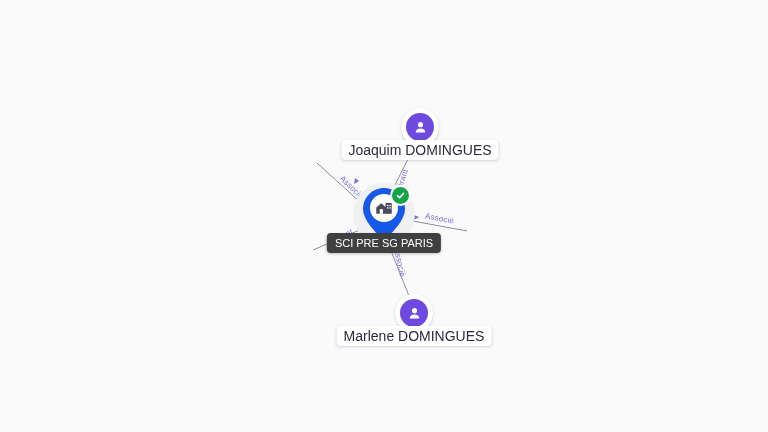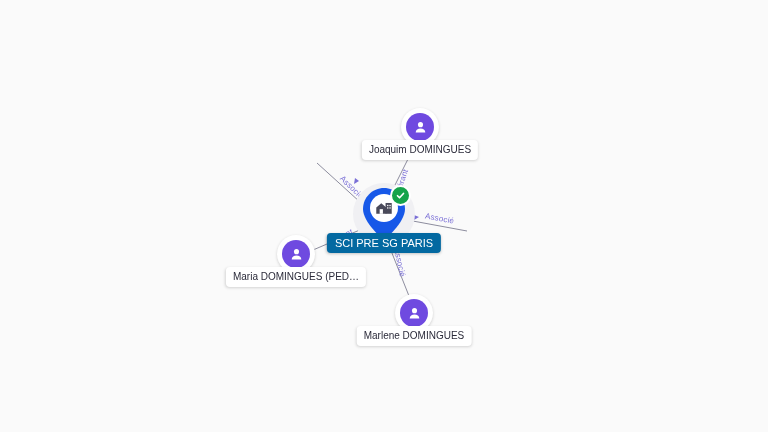--- a/index.html
+++ b/index.html
@@ -57,21 +57,21 @@
 
   
   .person-label {
     position: absolute;
     left: 50%;
     transform: translateX(-50%);
     top: 32px;
     white-space: nowrap;
     background: #ffffff;
     color: #2b2b3a;
-    font-size: 10px;
+    font-size: 14px;
     line-height: 14px;
     padding: 3px 7px;
     border-radius: 4px;
     box-shadow: 0 1px 3px rgba(0,0,0,0.16);
   }
 
   
   #company-node {
     position: absolute;
     transform: translate(-50%, -50%);
@@ -104,21 +104,21 @@
     display: flex;
     align-items: center;
     justify-content: center;
   }
   .company-label {
     position: absolute;
     left: 50%;
     transform: translateX(-50%);
     top: 48px;
     white-space: nowrap;
-    background: #0369a1;
+    background: #404040;
     color: #ffffff;
     font-size: 11px;
     line-height: 14px;
     padding: 3px 8px;
     border-radius: 4px;
     box-shadow: 0 1px 3px rgba(0,0,0,0.22);
   }
 
   
   .edge-label {
@@ -170,31 +170,20 @@
         <svg width="17" height="17" viewBox="0 0 24 24" fill="#ffffff">
           <circle cx="12" cy="8" r="3.6"></circle>
           <path d="M5.2 19c0-3.6 3.1-5.6 6.8-5.6s6.8 2 6.8 5.6z"></path>
         </svg>
       </div>
     </div>
     <div class="person-label">Joaquim DOMINGUES</div>
   </div>
 
 
-  <div class="node" style="left:296px; top:254px; width:38px;">
-    <div class="person-ring">
-      <div class="person-disc">
-        <svg width="17" height="17" viewBox="0 0 24 24" fill="#ffffff">
-          <circle cx="12" cy="8" r="3.6"></circle>
-          <path d="M5.2 19c0-3.6 3.1-5.6 6.8-5.6s6.8 2 6.8 5.6z"></path>
-        </svg>
-      </div>
-    </div>
-    <div class="person-label">Maria DOMINGUES (PED…</div>
-  </div>
 
 
   <div class="node" style="left:414px; top:313px; width:38px;">
     <div class="person-ring">
       <div class="person-disc">
         <svg width="17" height="17" viewBox="0 0 24 24" fill="#ffffff">
           <circle cx="12" cy="8" r="3.6"></circle>
           <path d="M5.2 19c0-3.6 3.1-5.6 6.8-5.6s6.8 2 6.8 5.6z"></path>
         </svg>
       </div>

